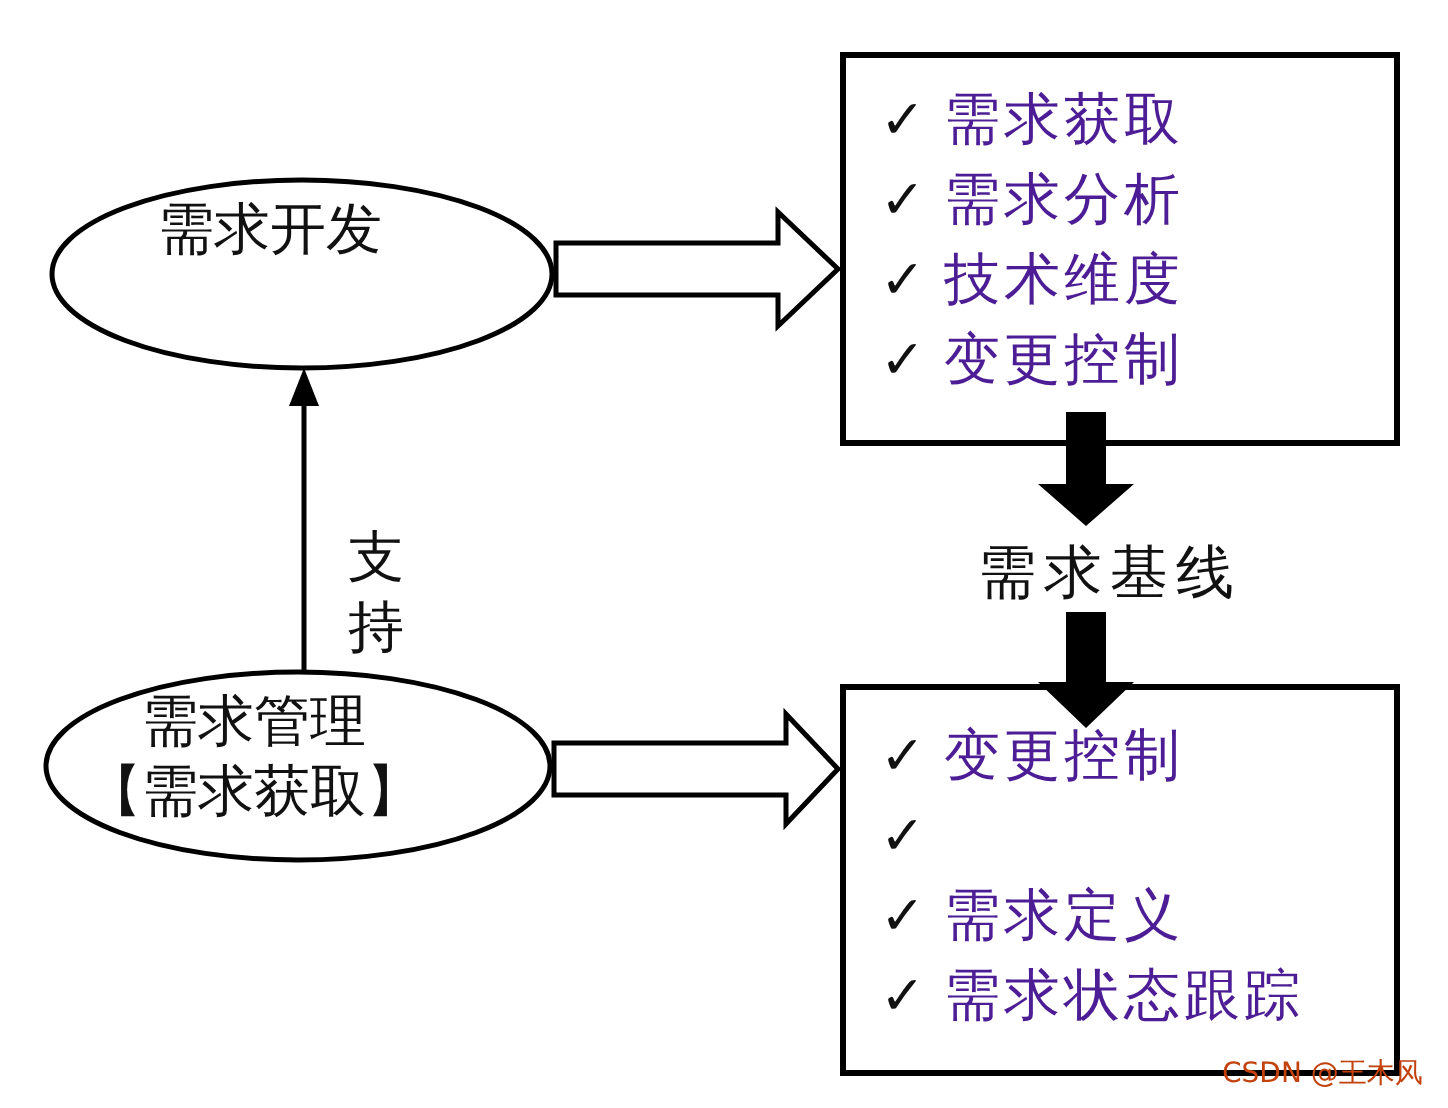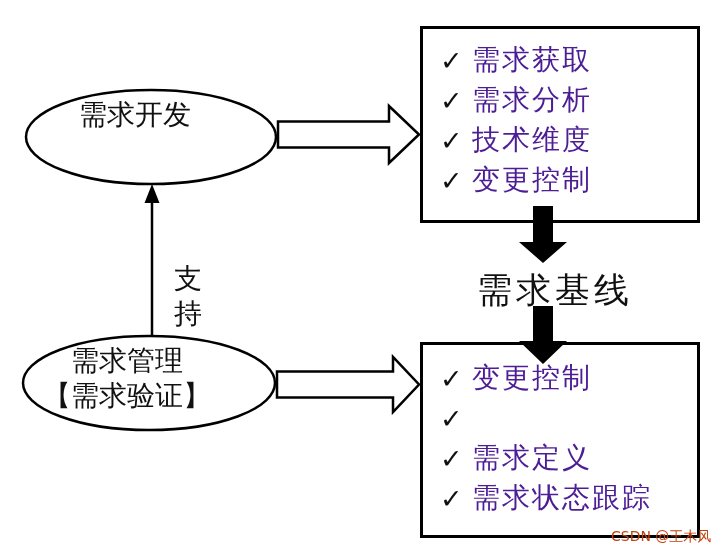--- a/index.html
+++ b/index.html
@@ -39,21 +39,21 @@
     line-height: 35px;
     font-weight: 500;
     text-align: center;
     word-break: break-all;
     color: #111111;
   }
 
   .baseline-label {
     width: 200px;
     text-align: center;
-    font-size: 35px;
+    font-size: 29px;
     letter-spacing: 4px;
     font-weight: 500;
     white-space: nowrap;
     color: #111111;
   }
 
   .checklist {
     display: flex;
     flex-direction: column;
   }
@@ -108,21 +108,21 @@
     <line x1="152" y1="337" x2="152" y2="200" stroke="#000000" stroke-width="2.5"></line>
     <polygon points="152,184 144.5,203 159.5,203" fill="#000000"></polygon>
   </svg>
 
   <div class="abs ellipse-label" style="left:10px; top:97px; width:250px;">
     <span class="line">需求开发</span>
   </div>
 
   <div class="abs ellipse-label" style="left:2px; top:343px; width:250px;">
     <span class="line">需求管理</span>
-    <span class="line">【需求验证】</span>
+    <span class="line">【需求获取】</span>
   </div>
 
   <div class="abs support-label" style="left:173px; top:261px;">支持</div>
 
   <div class="abs baseline-label" style="left:455px; top:267px;">需求基线</div>
 
   <div class="abs checklist" style="left:440px; top:40px;">
     <div class="row">
       <span class="check">✓</span>
       <span class="label">需求获取</span>

